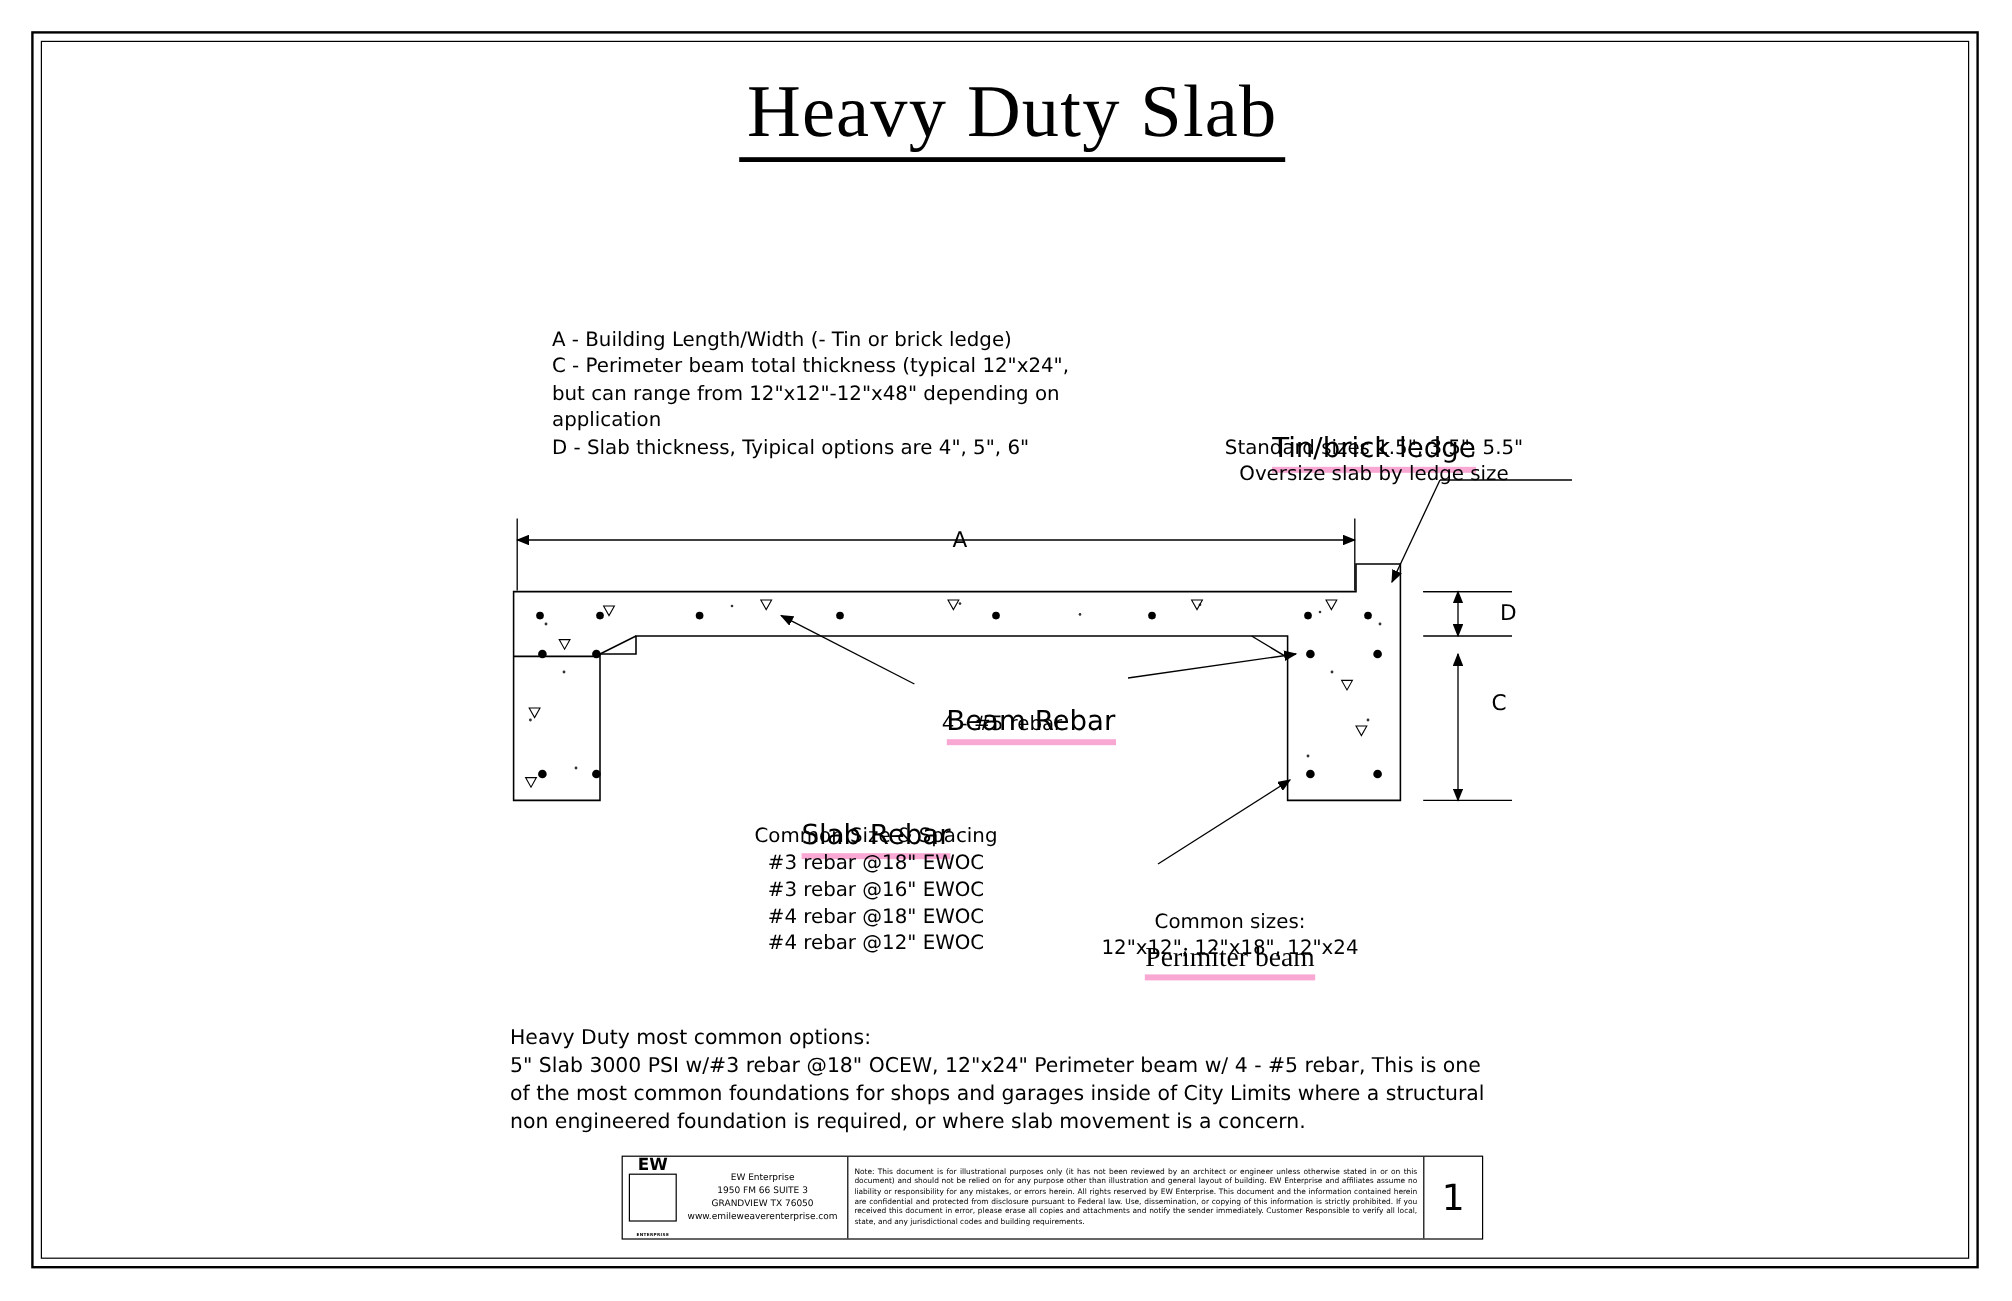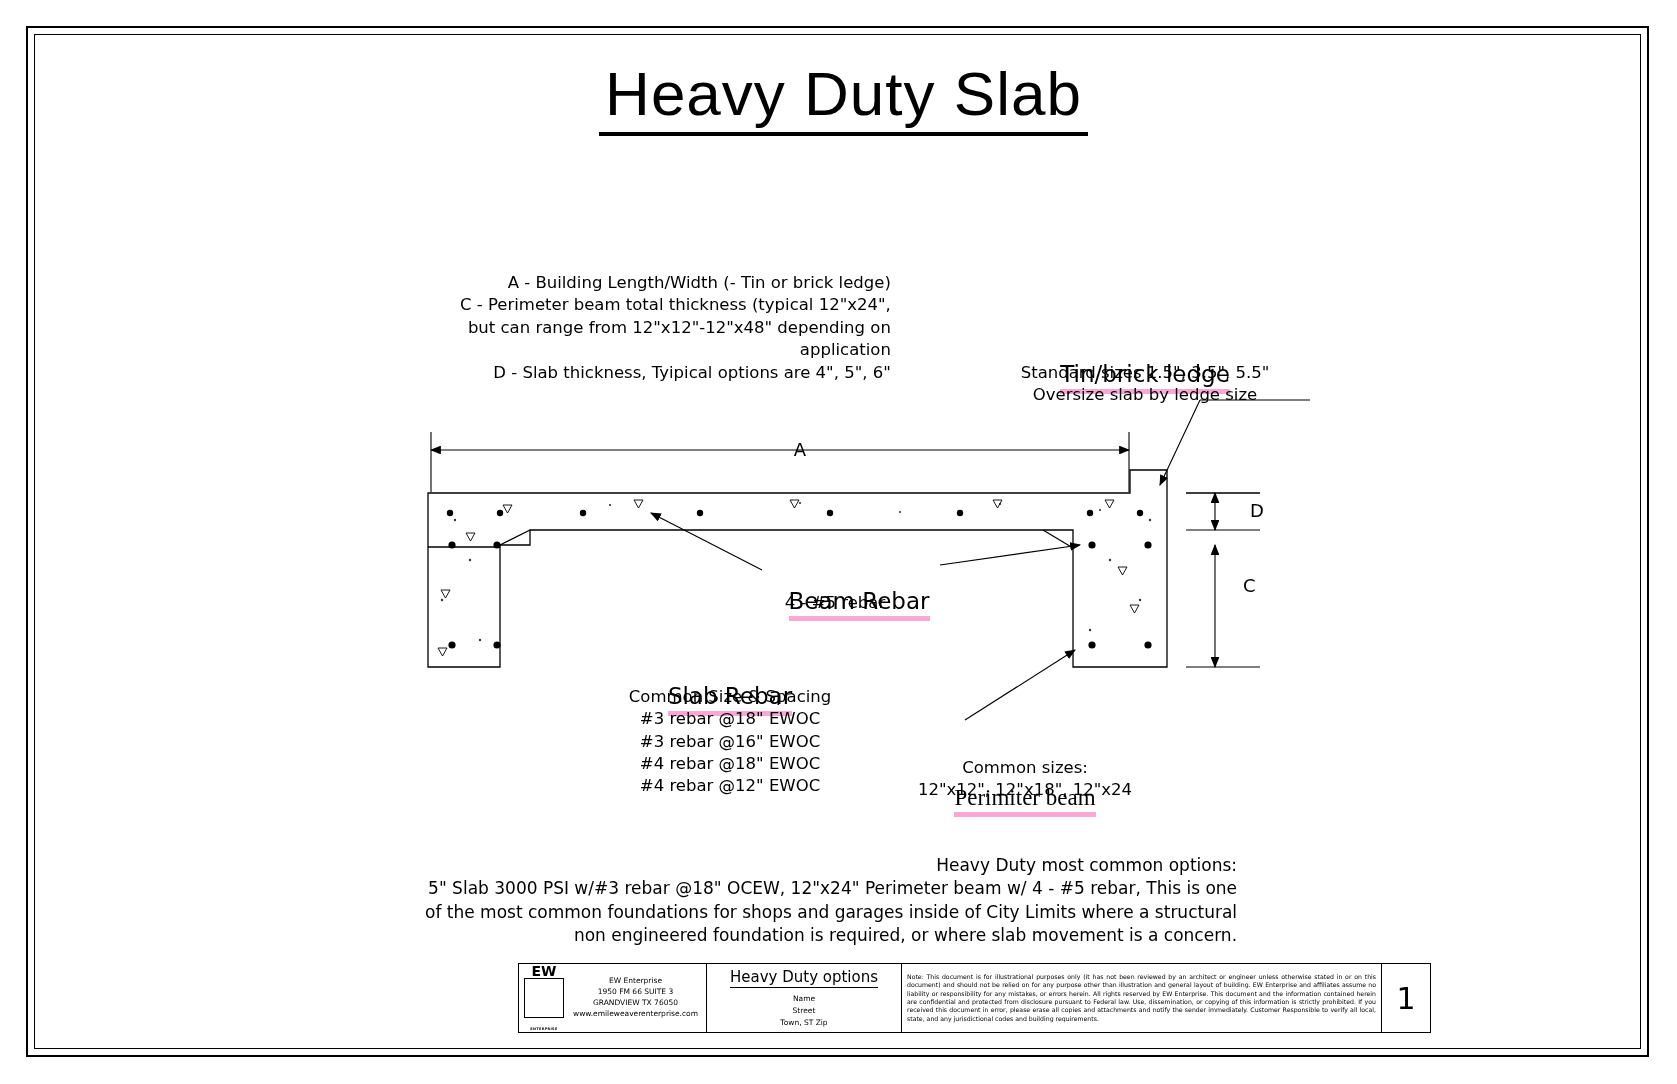--- a/index.html
+++ b/index.html
@@ -31,38 +31,37 @@
     border: 1px solid #000;
     box-sizing: border-box;
   }
 
   
   .title {
     position: absolute;
     left: 0; right: 0;
     top: 58px;
     text-align: center;
-    font-family: Liberation Sans, sans-serif;
+    font-family: Liberation Serif, serif;
     font-size: 62px;
     letter-spacing: 1px;
     font-weight: 400;
     padding-left: 10px;
   }
   .title span {
     border-bottom: 4px solid #000;
     padding: 0 6px 4px 6px;
   }
 
   
   .txt {
     position: absolute;
     font-family: "DejaVu Sans", sans-serif;
     white-space: pre-line;
     line-height: 1.33;
-    text-align: right;
   }
 
   .notes-top {
     left: 460px; top: 272px;
     font-size: 16.5px;
     line-height: 1.36;
   }
 
   .heading {
     font-size: 23px;
@@ -329,26 +328,20 @@
     <div class="tb-logo-mark">
       <span class="ew">EW</span>
       <span class="ent">ENTERPRISE</span>
     </div>
     <div class="tb-logo-text" style="white-space:pre-line">EW Enterprise
 1950 FM 66 SUITE 3
 GRANDVIEW TX 76050
 www.emileweaverenterprise.com</div>
   </div>
 
-  <div class="tb-cell tb-opts">
-    <div class="opt-title">Heavy Duty options</div>
-    <div class="opt-line">Name</div>
-    <div class="opt-line">Street</div>
-    <div class="opt-line">Town, ST Zip</div>
-  </div>
 
   <div class="tb-cell tb-note">
     <p>Note: This document is for illustrational purposes only (it has not been reviewed by an architect or engineer unless otherwise stated in or on this document) and should not be relied on for any purpose other than illustration and general layout of building. EW Enterprise and affiliates assume no liability or responsibility for any mistakes, or errors herein. All rights reserved by EW Enterprise. This document and the information contained herein are confidential and protected from disclosure pursuant to Federal law. Use, dissemination, or copying of this information is strictly prohibited. If you received this document in error, please erase all copies and attachments and notify the sender immediately. Customer Responsible to verify all local, state, and any jurisdictional codes and building requirements.</p>
   </div>
 
 
   <div class="tb-cell tb-page">1</div>
 </div>
 
 </body></html>

